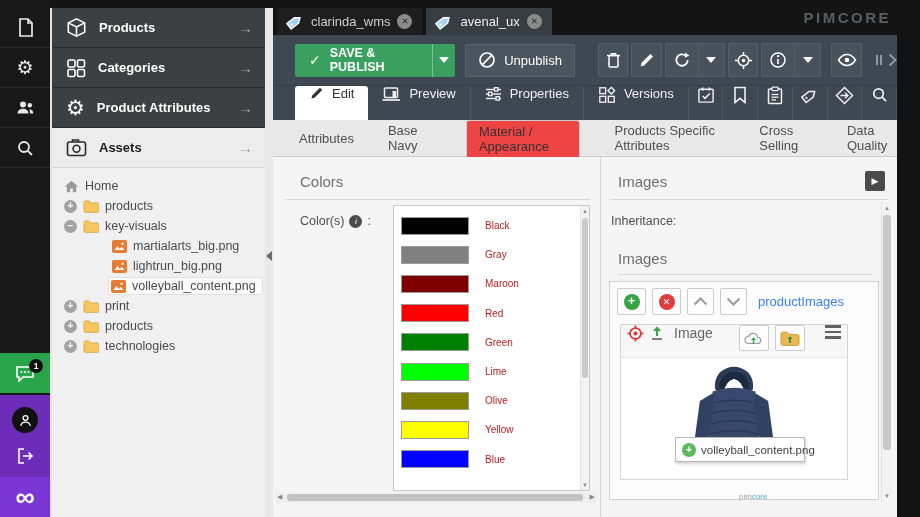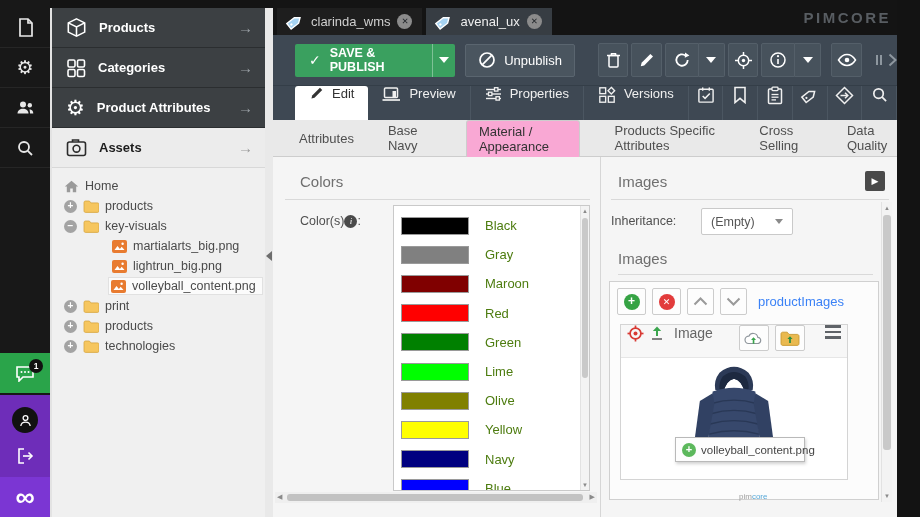--- a/index.html
+++ b/index.html
@@ -64,36 +64,36 @@
 
   #ribbon{left:0;top:85px;width:624px;height:35px;background:#3e4853;display:flex;align-items:stretch;padding-left:22px;border-top:1px solid #343e48}
   .rtab{display:flex;justify-content:center;gap:8px;color:#f0f0f0;font-size:13px;
         border-right:1px solid #4b5661;padding:0 14px}
   .rtab.icononly{width:43px;padding:0}
   .rtab.active{background:#fff;color:#333;border-radius:3px 3px 0 0;border-right:none}
 
   #subtabs{left:0;top:120px;width:624px;height:37px;background:#e9e9e9;border-bottom:1px solid #cdcdcd;
            display:flex;align-items:stretch;padding-left:26px;gap:34px;font-size:13px;color:#4f4f4f}
   .stab{display:flex;align-items:center}
-  .stab.active{background:#f9a8d4;border:1px solid #cdcdcd;border-bottom:none;border-radius:3px 3px 0 0;
+  .stab.active{background:#ef4444;border:1px solid #cdcdcd;border-bottom:none;border-radius:3px 3px 0 0;
                padding:0 12px;margin-bottom:-1px;color:#333}
 
   #content{left:0;top:157px;width:624px;height:360px;background:#f5f5f5}
   #leftpane{position:absolute;left:0;top:0;width:327px;height:360px}
   #rightpane{position:absolute;left:327px;top:0;width:254px;height:360px;border-left:1px solid #d6d6d6}
   .sec-title{font-size:15px;color:#6f6f6f}
   .hr{height:1px;background:#d9d9d9}
-  .f-label{font-size:12.5px;color:#4f4f4f;display:flex;align-items:center;}
+  .f-label{font-size:12.5px;color:#4f4f4f;display:flex;align-items:center;gap:5px}
   .info-dot{width:13px;height:13px;border-radius:50%;background:#4a4a4a;color:#fff;font-size:9px;line-height:13px;
             text-align:center;font-style:italic;font-family:"Liberation Serif",serif}
 
   #listbox{position:absolute;left:120px;top:48px;width:197px;height:286px;background:#fff;border:1px solid #c9c9c9;overflow:hidden}
   .crow{height:29.2px;display:flex;align-items:center;padding-left:7px;gap:16px}
   .swatch{width:68px;height:18px;border:1px solid #9a9a9a}
-  .cname{font-size:13px;color:#4d7c0f}
+  .cname{font-size:10px;color:#b91c1c}
   .vscroll{position:absolute;background:#f3f3f3;border-left:1px solid #e2e2e2}
   .vscroll .thumb{position:absolute;left:1px;right:1px;background:#c9c9c9;border-radius:3px}
   .sarrow{position:absolute;left:0;width:100%;text-align:center;font-size:6px;color:#8a8a8a}
   .hscroll{position:absolute;background:#efefef;display:flex;align-items:center}
   .hscroll .thumb{position:absolute;top:2px;height:7px;background:#c2c2c2;border-radius:3px}
   .hscroll .ar{font-size:7px;color:#8a8a8a;position:absolute;top:1px}
 
   .sqbtn{height:27px;background:#fdfdfd;border:1px solid #ccc;border-radius:2px;display:flex;align-items:center;justify-content:center}
   .circ{width:16px;height:16px;border-radius:50%;color:#fff;text-align:center;font-weight:bold}
   .expander-btn{width:20px;height:20px;background:#4a4a4a;border-radius:2px;color:#fff;font-size:9px;
@@ -532,24 +532,20 @@
               </div>
             <div class="crow">
                 <span class="swatch" style="background-color: rgb(128, 128, 0);"></span>
                 <span class="cname">Olive</span>
               </div>
             <div class="crow">
                 <span class="swatch" style="background-color: rgb(255, 255, 0);"></span>
                 <span class="cname">Yellow</span>
               </div>
             <div class="crow">
-                <span class="swatch" style="background-color: rgb(0, 0, 128);"></span>
-                <span class="cname">Navy</span>
-              </div>
-            <div class="crow">
                 <span class="swatch" style="background-color: rgb(0, 0, 255);"></span>
                 <span class="cname">Blue</span>
               </div>
           </div>
           <div class="vscroll" style="right:0;top:0;width:9px;height:100%">
             <span class="sarrow" style="top:2px">▲</span>
             <span class="thumb" style="top:12px;height:160px"></span>
             <span class="sarrow" style="bottom:2px">▼</span>
           </div>
         </div>
@@ -563,24 +559,20 @@
 
       <div id="rightpane">
         <div class="sec-title abs" style="left:17px;top:16px">Images</div>
         <div class="expander-btn abs" style="left:264px;top:14px">
             <span>▶</span>
           </div>
         <div class="hr abs" style="left:10px;top:42px;width:278px"></div>
 
         <div class="f-label abs" style="left:10px;top:57px">
           <span>Inheritance:</span>
-        </div>
-        <div id="dropdown">
-          <span>(Empty)</span>
-          <span class="dcaret"></span>
         </div>
 
         <div class="sec-title abs" style="left:17px;top:93px">Images</div>
         <div class="hr abs" style="left:17px;top:117px;width:255px"></div>
 
         <div id="imgouter">
           <div style="position:absolute;left:7px;top:6px;display:flex;gap:6px;align-items:center">
             <div class="sqbtn" style="width:29px">
                 <span class="circ" style="background:#36a344;font-size:12px;line-height:15px">+</span>
               </div>

